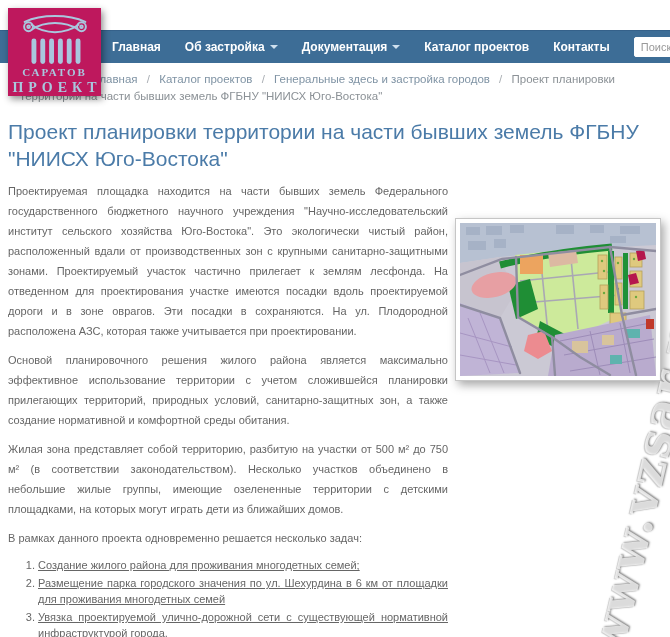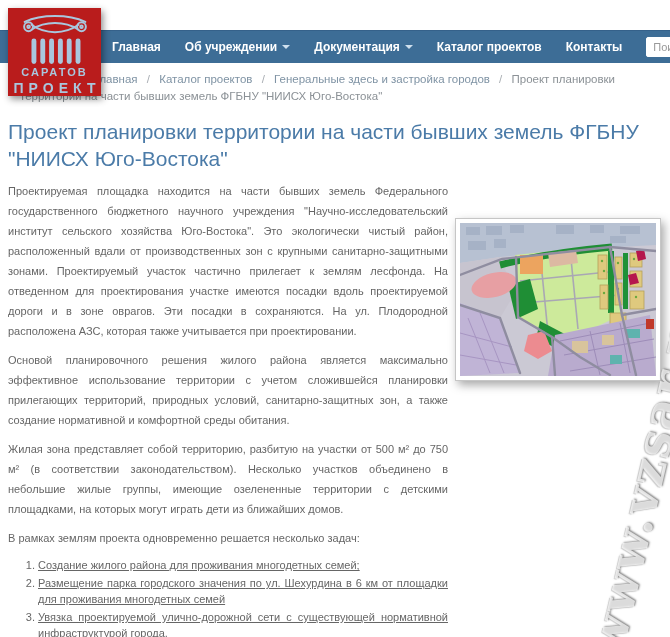--- a/index.html
+++ b/index.html
@@ -32,23 +32,23 @@
   .search-wrap { margin-left:auto; margin-right:10px; }
   .search-input {
     width:106px; height:20px; border:1px solid #ffffff; border-radius:2px;
     font-size:11px; padding:2px 6px; color:#555;
     font-family:"Liberation Sans", sans-serif;
   }
   .search-input::placeholder { color:#999; }
 
   .logo {
     position:absolute; top:8px; left:8px; width:93px; height:88px;
-    background:#b91c1c; z-index:5; cursor:pointer;
+    background:#be185d; z-index:5; cursor:pointer;
     box-shadow:2px 3px 7px rgba(0,0,0,0.45);
-    display:flex; flex-direction:column; align-items:center;
+    display:flex; flex-direction:column; align-items:center;font-family:Liberation Serif, serif;
   }
   .logo svg { margin-top:7px; }
   .logo-line1 {
     color:#a9c7de; font-size:11px; letter-spacing:2px; font-weight:bold;
     margin-top:2px;
   }
   .logo-line2 {
     color:#a9c7de; font-size:14px; letter-spacing:5px; font-weight:bold;
     margin-top:2px; padding-left:5px;
   }
@@ -104,21 +104,21 @@
 </head>
 <body>
 
 <div class="topstrip"></div>
 
 <nav class="navbar">
   <a class="nav-item">
       <span>Главная</span>
     </a>
   <a class="nav-item">
-      <span>Об учреждении</span>
+      <span>Об застройка</span>
       <span class="caret"></span>
     </a>
   <a class="nav-item">
       <span>Документация</span>
       <span class="caret"></span>
     </a>
   <a class="nav-item">
       <span>Каталог проектов</span>
     </a>
   <a class="nav-item">
@@ -164,21 +164,21 @@
   <span class="crumb-sep">/</span>
   <span class="crumb-current">Проект планировки территории на части бывших земель ФГБНУ "НИИСХ Юго-Востока"</span>
 </div>
 
 <main class="content">
   <h1 class="page-title">Проект планировки территории на части бывших земель ФГБНУ "НИИСХ Юго-Востока"</h1>
 
   <p class="para">Проектируемая площадка находится на части бывших земель Федерального государственного бюджетного научного учреждения "Научно-исследовательский институт сельского хозяйства Юго-Востока". Это экологически чистый район, расположенный вдали от производственных зон с крупными санитарно-защитными зонами. Проектируемый участок частично прилегает к землям лесфонда. На отведенном для проектирования участке имеются посадки вдоль проектируемой дороги и в зоне оврагов. Эти посадки в сохраняются. На ул. Плодородной расположена АЗС, которая также учитывается при проектировании.</p>
   <p class="para">Основой планировочного решения жилого района является максимально эффективное использование территории с учетом сложившейся планировки прилегающих территорий, природных условий, санитарно-защитных зон, а также создание нормативной и комфортной среды обитания.</p>
   <p class="para">Жилая зона представляет собой территорию, разбитую на участки от 500 м² до 750 м² (в соответствии законодательством). Несколько участков объединено в небольшие жилые группы, имеющие озелененные территории с детскими площадками, на которых могут играть дети из ближайших домов.</p>
-  <p class="para">В рамках землям проекта одновременно решается несколько задач:</p>
+  <p class="para">В рамках данного проекта одновременно решается несколько задач:</p>
 
   <ol class="tasks">
     <li>Создание жилого района для проживания многодетных семей;</li>
     <li>Размещение парка городского значения по ул. Шехурдина в 6 км от площадки для проживания многодетных семей</li>
     <li>Увязка проектируемой улично-дорожной сети с существующей нормативной инфраструктурой города.</li>
   </ol>
 
 
   <ul class="objects">
     <li>общеобразовательное учреждение;</li>

